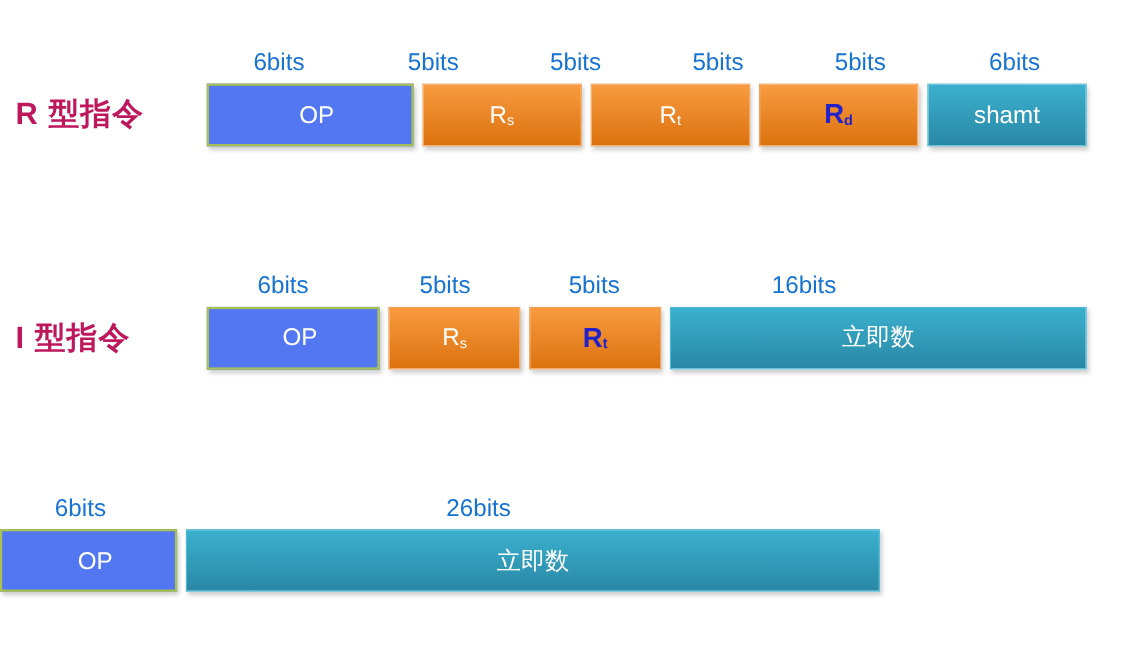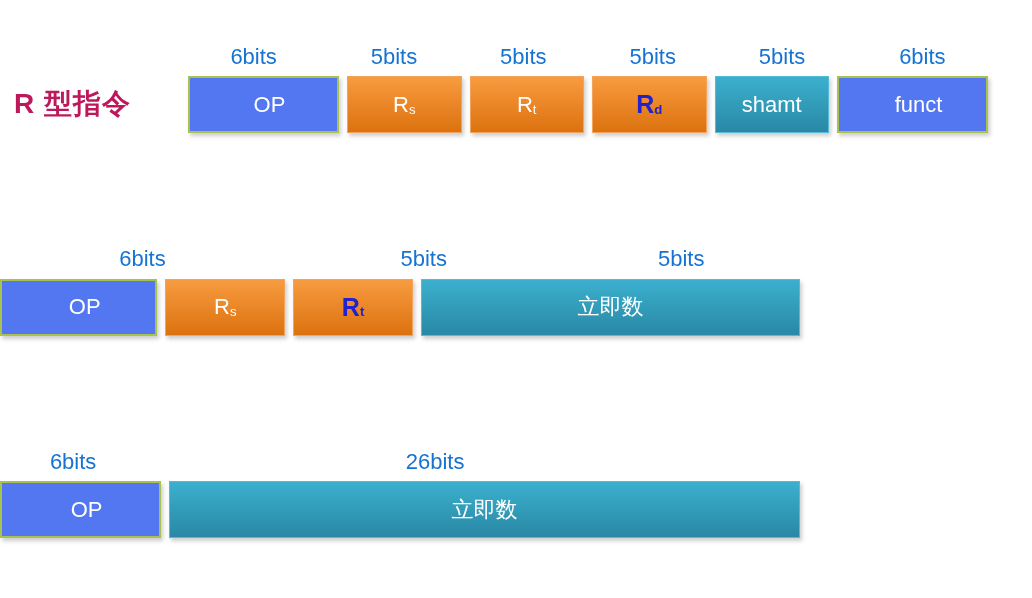--- a/index.html
+++ b/index.html
@@ -124,33 +124,32 @@
               <span class="field-main">R</span>
               <span class="field-sub">t</span>
             </div>
             <div class="fbox orange hl" style="flex: 5 5 0px;">
               <span class="field-main">R</span>
               <span class="field-sub">d</span>
             </div>
             <div class="fbox teal" style="flex: 5 5 0px;">
               <span class="field-main">shamt</span>
             </div>
-            <div class="fbox blue" style="flex: 6 6 0px;">
-              <span class="field-main">funct</span>
-            </div>
           </div>
     </div>
   </div>
 
   <div class="irow">
+    <div class="row-label">I 型指令</div>
     <div class="fields-col">
       <div class="bits-row">
             <div class="bits-label" style="flex: 6 6 0px;"><span>6bits</span></div>
             <div class="bits-label" style="flex: 5 5 0px;"><span>5bits</span></div>
             <div class="bits-label" style="flex: 5 5 0px;"><span>5bits</span></div>
+            <div class="bits-label" style="flex: 16 16 0px;"><span style="transform: translateX(-72px);">16bits</span></div>
           </div>
       <div class="boxes-row">
             <div class="fbox blue" style="flex: 6 6 0px;">
               <span class="field-main">OP</span>
             </div>
             <div class="fbox orange" style="flex: 5 5 0px;">
               <span class="field-main">R</span>
               <span class="field-sub">s</span>
             </div>
             <div class="fbox orange hl" style="flex: 5 5 0px;">

